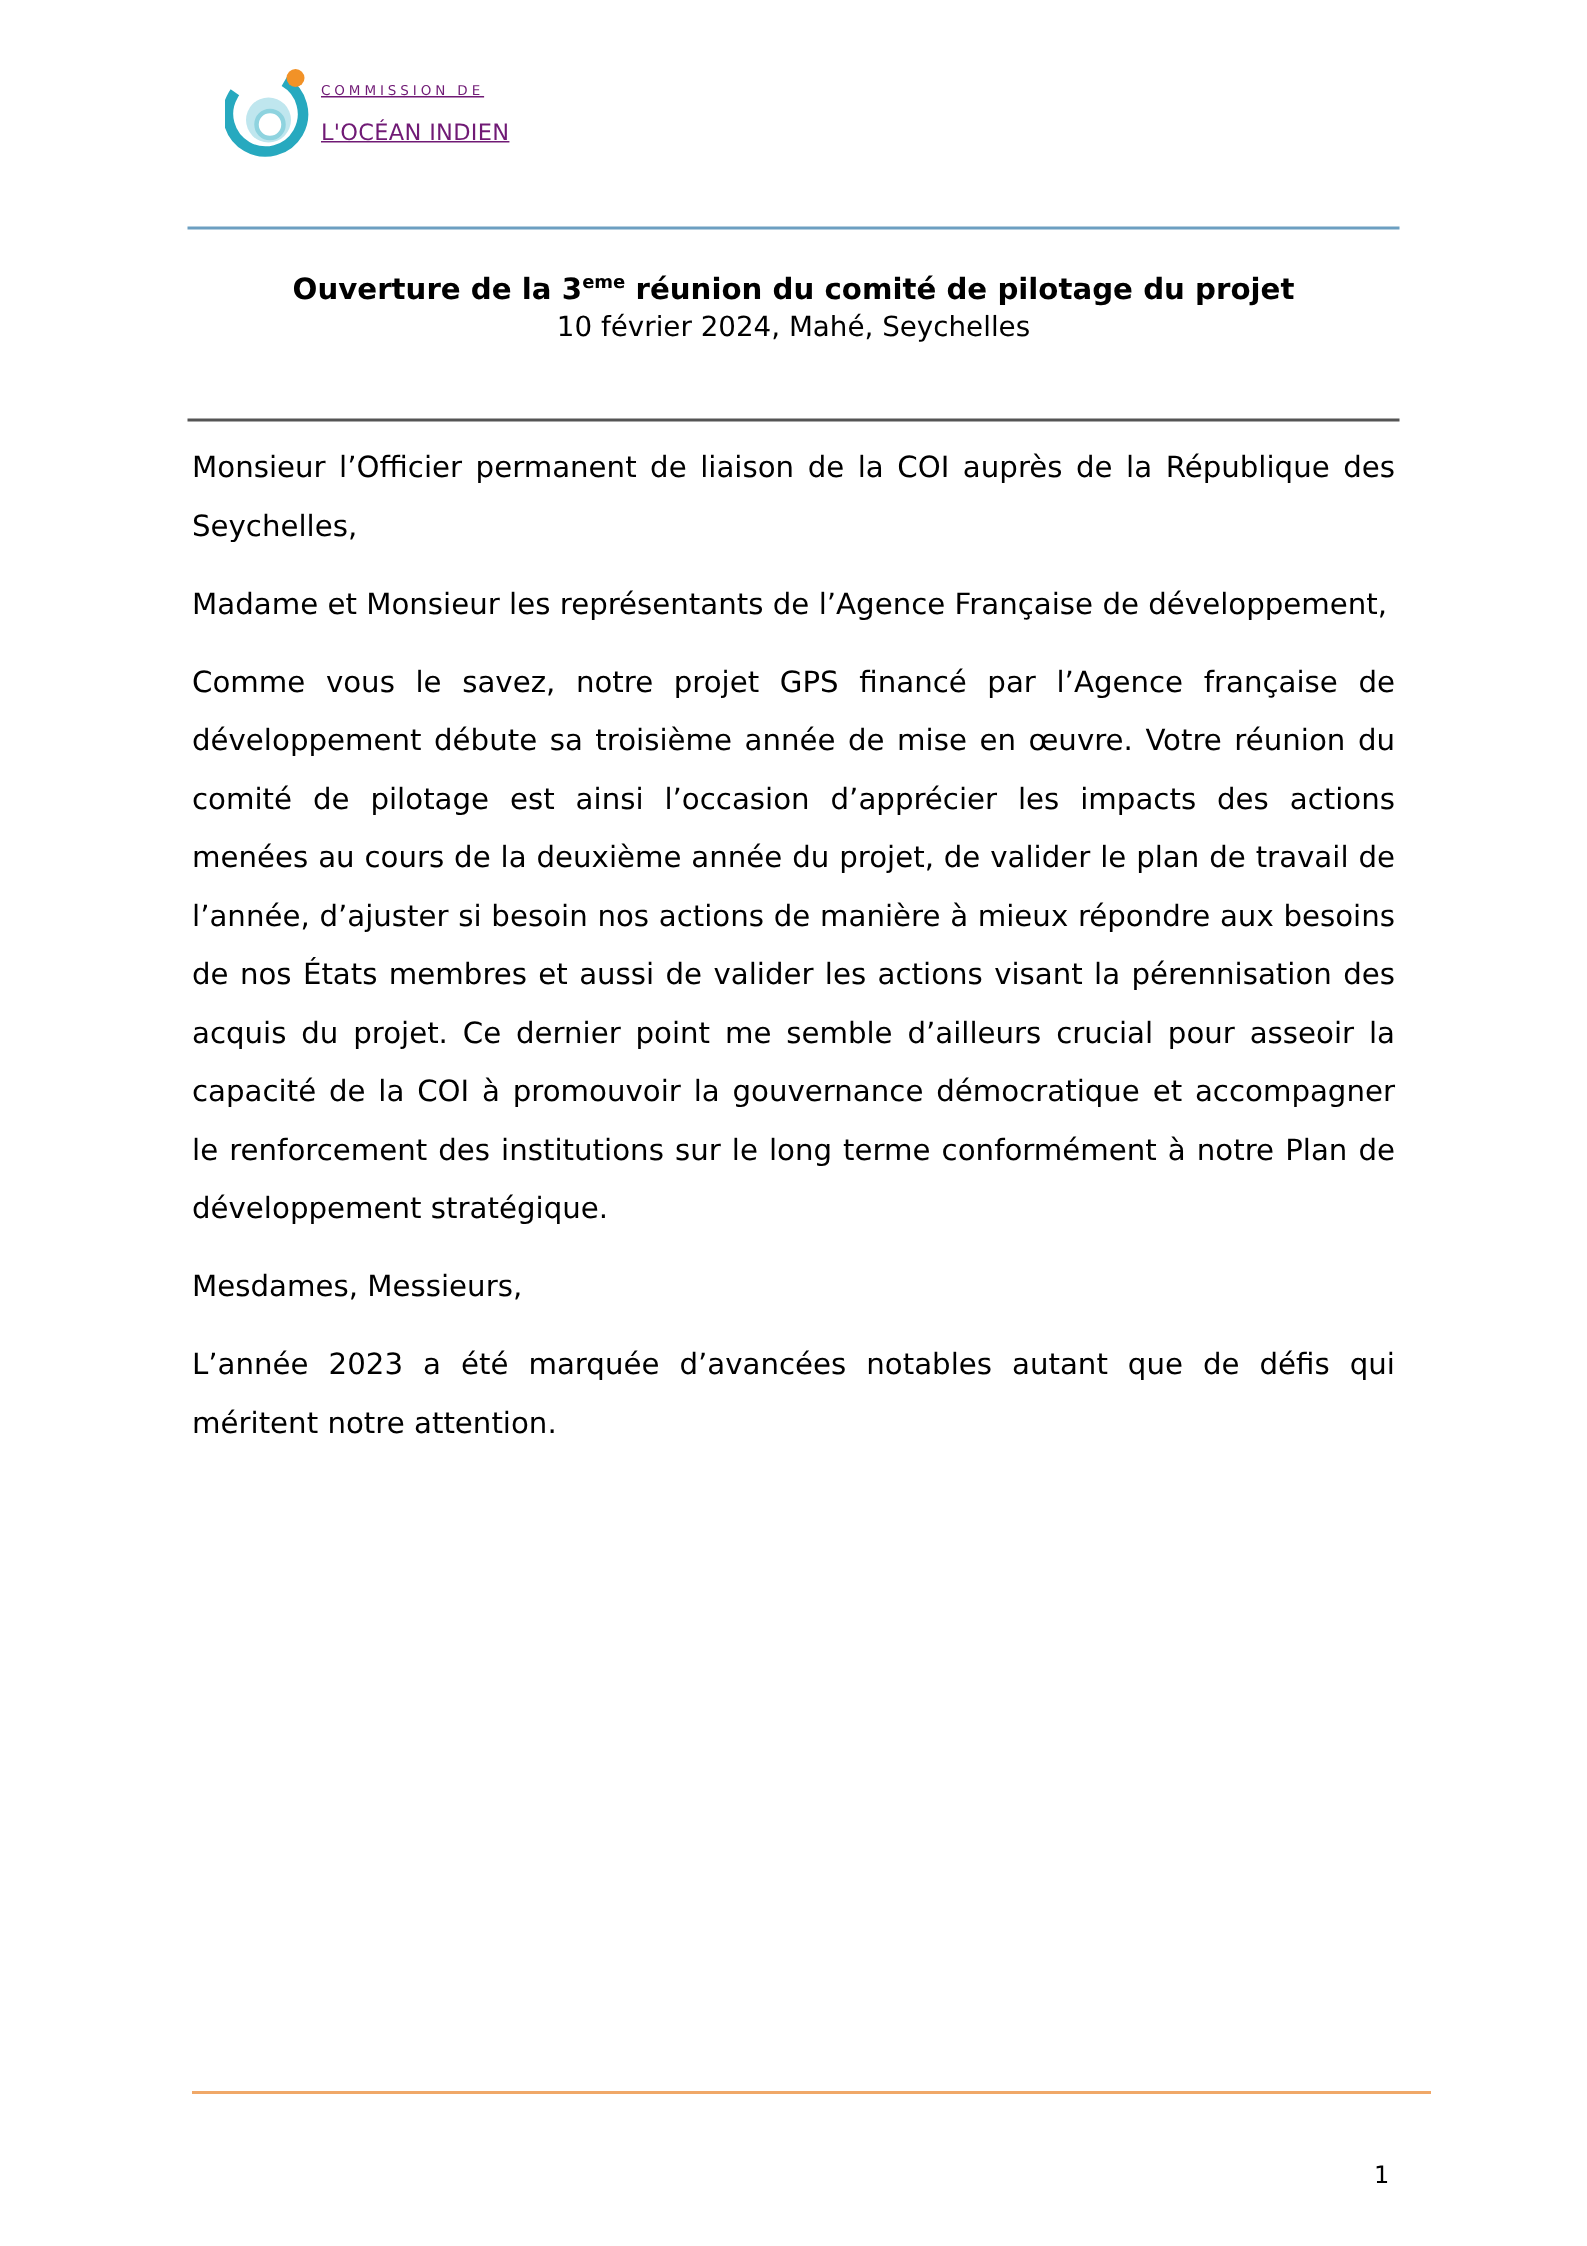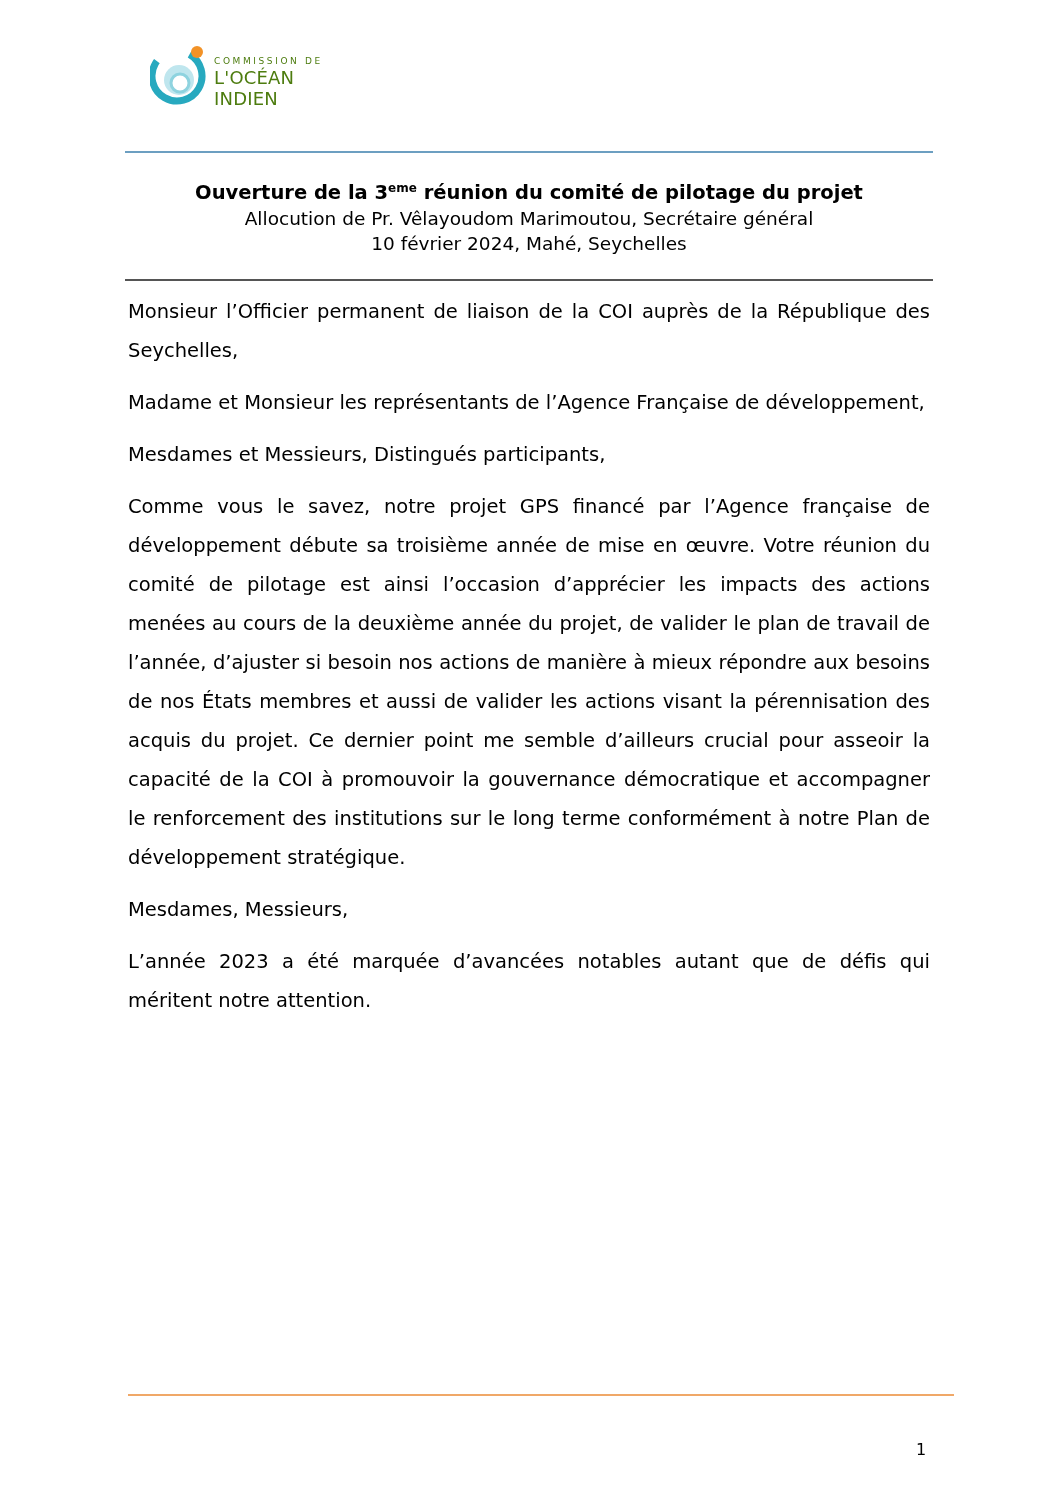--- a/index.html
+++ b/index.html
@@ -1,22 +1,22 @@
 <!DOCTYPE html>
 <html><head>
 <meta charset="utf-8">
 <style>
   html, body { margin:0; padding:0; background:#fff; }
   body { width:1058px; height:1497px; position:relative; overflow:hidden;
          font-family:"DejaVu Sans", sans-serif; color:#000; }
   .logo { position:absolute; left:150px; top:42px; width:200px; height:64px; }
   .logo svg { position:absolute; left:0; top:0; }
-  .logo-text { position:absolute; left:64px; top:14px; color:#4d7c0f; }
+  .logo-text { position:absolute; left:64px; top:14px; color:#701a75;text-decoration:underline; }
   .logo-line1 { font-size:9px; letter-spacing:2.6px; }
-  .logo-line2 { font-size:18px; letter-spacing:0.2px; margin-top:1px; }
+  .logo-line2 { font-size:15px; letter-spacing:0.2px; margin-top:13px; }
   .rule-top { position:absolute; left:125px; top:151px; width:808px; height:2px; background:#6c9fc1; }
   .title-block { position:absolute; left:125px; top:180px; width:808px; text-align:center; }
   .title { font-weight:bold; font-size:19.5px; line-height:26px; }
   .title sup { font-size:12px; vertical-align:7px; line-height:0;text-align:center; }
   .subtitle { font-size:18.5px; line-height:25px; }
   .rule-title { position:absolute; left:125px; top:279px; width:808px; height:2px; background:#555; }
   .body { position:absolute; left:128px; top:292px; width:802px; font-size:19.5px; line-height:39px; }
   .body p { margin:0 0 13px 0; text-align:justify; }
   .rule-foot { position:absolute; left:128px; top:1394px; width:826px; height:2px; background:#f0a868; }
   .page-num { position:absolute; left:916px; top:1440px; font-size:16px; }
@@ -37,29 +37,27 @@
     <div class="logo-line2">L'OCÉAN INDIEN</div>
   </div>
 </div>
 
 <div class="rule-top"></div>
 
 <div class="title-block">
   <div class="title">
     <span>Ouverture de la 3</span><sup>eme</sup><span> réunion du comité de pilotage du projet</span>
   </div>
-  <div class="subtitle">Allocution de Pr. Vêlayoudom Marimoutou, Secrétaire général</div>
   <div class="subtitle">10 février 2024, Mahé, Seychelles</div>
 </div>
 
 <div class="rule-title"></div>
 
 <div class="body">
   <p>Monsieur l’Officier permanent de liaison de la COI auprès de la République des Seychelles,</p>
   <p>Madame et Monsieur les représentants de l’Agence Française de développement,</p>
-  <p>Mesdames et Messieurs, Distingués participants,</p>
   <p>Comme vous le savez, notre projet GPS financé par l’Agence française de développement débute sa troisième année de mise en œuvre. Votre réunion du comité de pilotage est ainsi l’occasion d’apprécier les impacts des actions menées au cours de la deuxième année du projet, de valider le plan de travail de l’année, d’ajuster si besoin nos actions de manière à mieux répondre aux besoins de nos États membres et aussi de valider les actions visant la pérennisation des acquis du projet. Ce dernier point me semble d’ailleurs crucial pour asseoir la capacité de la COI à promouvoir la gouvernance démocratique et accompagner le renforcement des institutions sur le long terme conformément à notre Plan de développement stratégique.</p>
   <p>Mesdames, Messieurs,</p>
   <p>L’année 2023 a été marquée d’avancées notables autant que de défis qui méritent notre attention.</p>
 </div>
 
 <div class="rule-foot"></div>
 <div class="page-num">1</div>
 
 </body></html>

